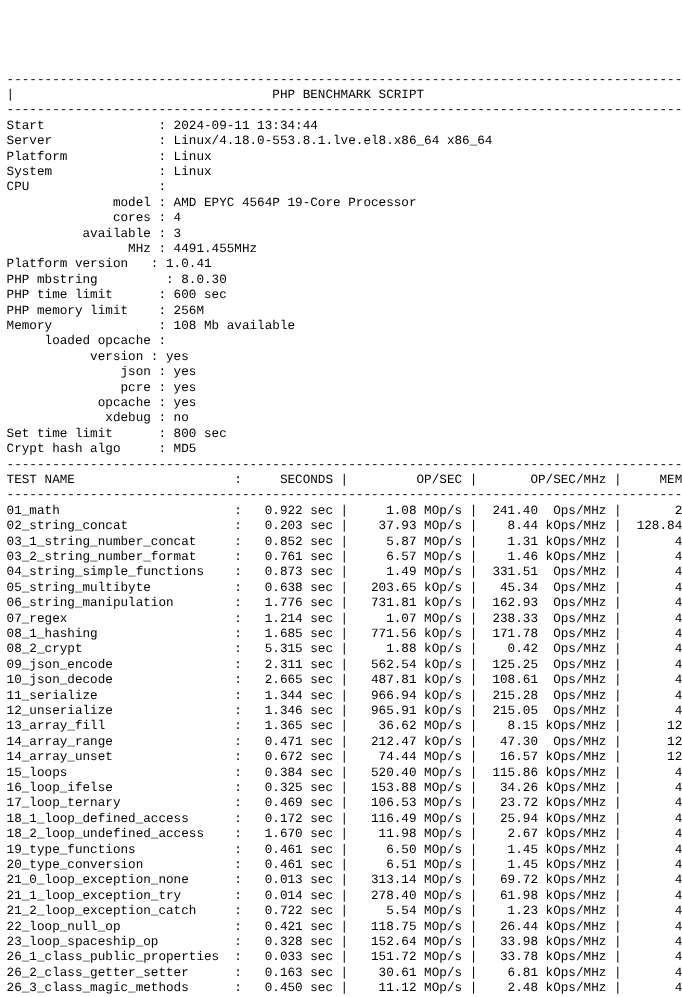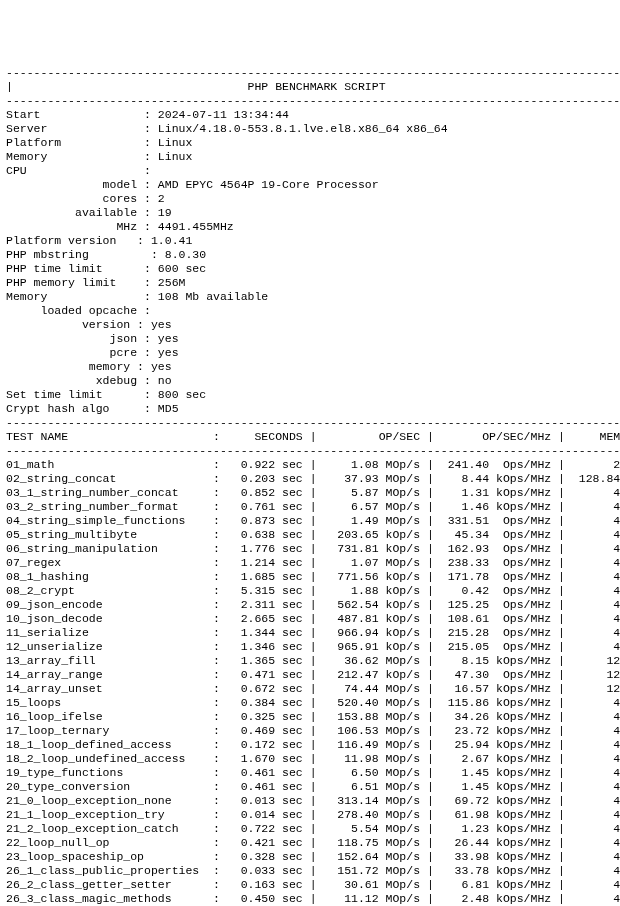--- a/index.html
+++ b/index.html
@@ -18,39 +18,39 @@
   }
 </style>
 </head>
 <body>
 
 
 
 <div id="out"><span>-------------------------------------------------------------------------------------------</span>
 <span>|                                  PHP BENCHMARK SCRIPT                                  |</span>
 <span>-------------------------------------------------------------------------------------------</span>
-<span>Start               : 2024-07-11 13:34:44</span>
+<span>Start               : 2024-09-11 13:34:44</span>
 <span>Server              : Linux/4.18.0-553.8.1.lve.el8.x86_64 x86_64</span>
 <span>Platform            : Linux</span>
-<span>Memory              : Linux</span>
+<span>System              : Linux</span>
 <span>CPU                 : </span>
 <span>              model : AMD EPYC 4564P 19-Core Processor</span>
-<span>              cores : 2</span>
-<span>          available : 19</span>
+<span>              cores : 4</span>
+<span>          available : 3</span>
 <span>                MHz : 4491.455MHz</span>
 <span>Platform version   : 1.0.41</span>
 <span>PHP mbstring         : 8.0.30</span>
 <span>PHP time limit      : 600 sec</span>
 <span>PHP memory limit    : 256M</span>
 <span>Memory              : 108 Mb available</span>
 <span>     loaded opcache : </span>
 <span>           version : yes</span>
 <span>               json : yes</span>
 <span>               pcre : yes</span>
-<span>            memory : yes</span>
+<span>            opcache : yes</span>
 <span>             xdebug : no</span>
 <span>Set time limit      : 800 sec</span>
 <span>Crypt hash algo     : MD5</span>
 <span>-------------------------------------------------------------------------------------------</span>
 <span>TEST NAME                     :     SECONDS |         OP/SEC |       OP/SEC/MHz |     MEMORY</span>
 <span>-------------------------------------------------------------------------------------------</span>
 <span>01_math                       :   0.922 sec |     1.08 MOp/s |  241.40  Ops/MHz |       2 Mb</span>
 <span>02_string_concat              :   0.203 sec |    37.93 MOp/s |    8.44 kOps/MHz |  128.84 Mb</span>
 <span>03_1_string_number_concat     :   0.852 sec |     5.87 MOp/s |    1.31 kOps/MHz |       4 Mb</span>
 <span>03_2_string_number_format     :   0.761 sec |     6.57 MOp/s |    1.46 kOps/MHz |       4 Mb</span>

